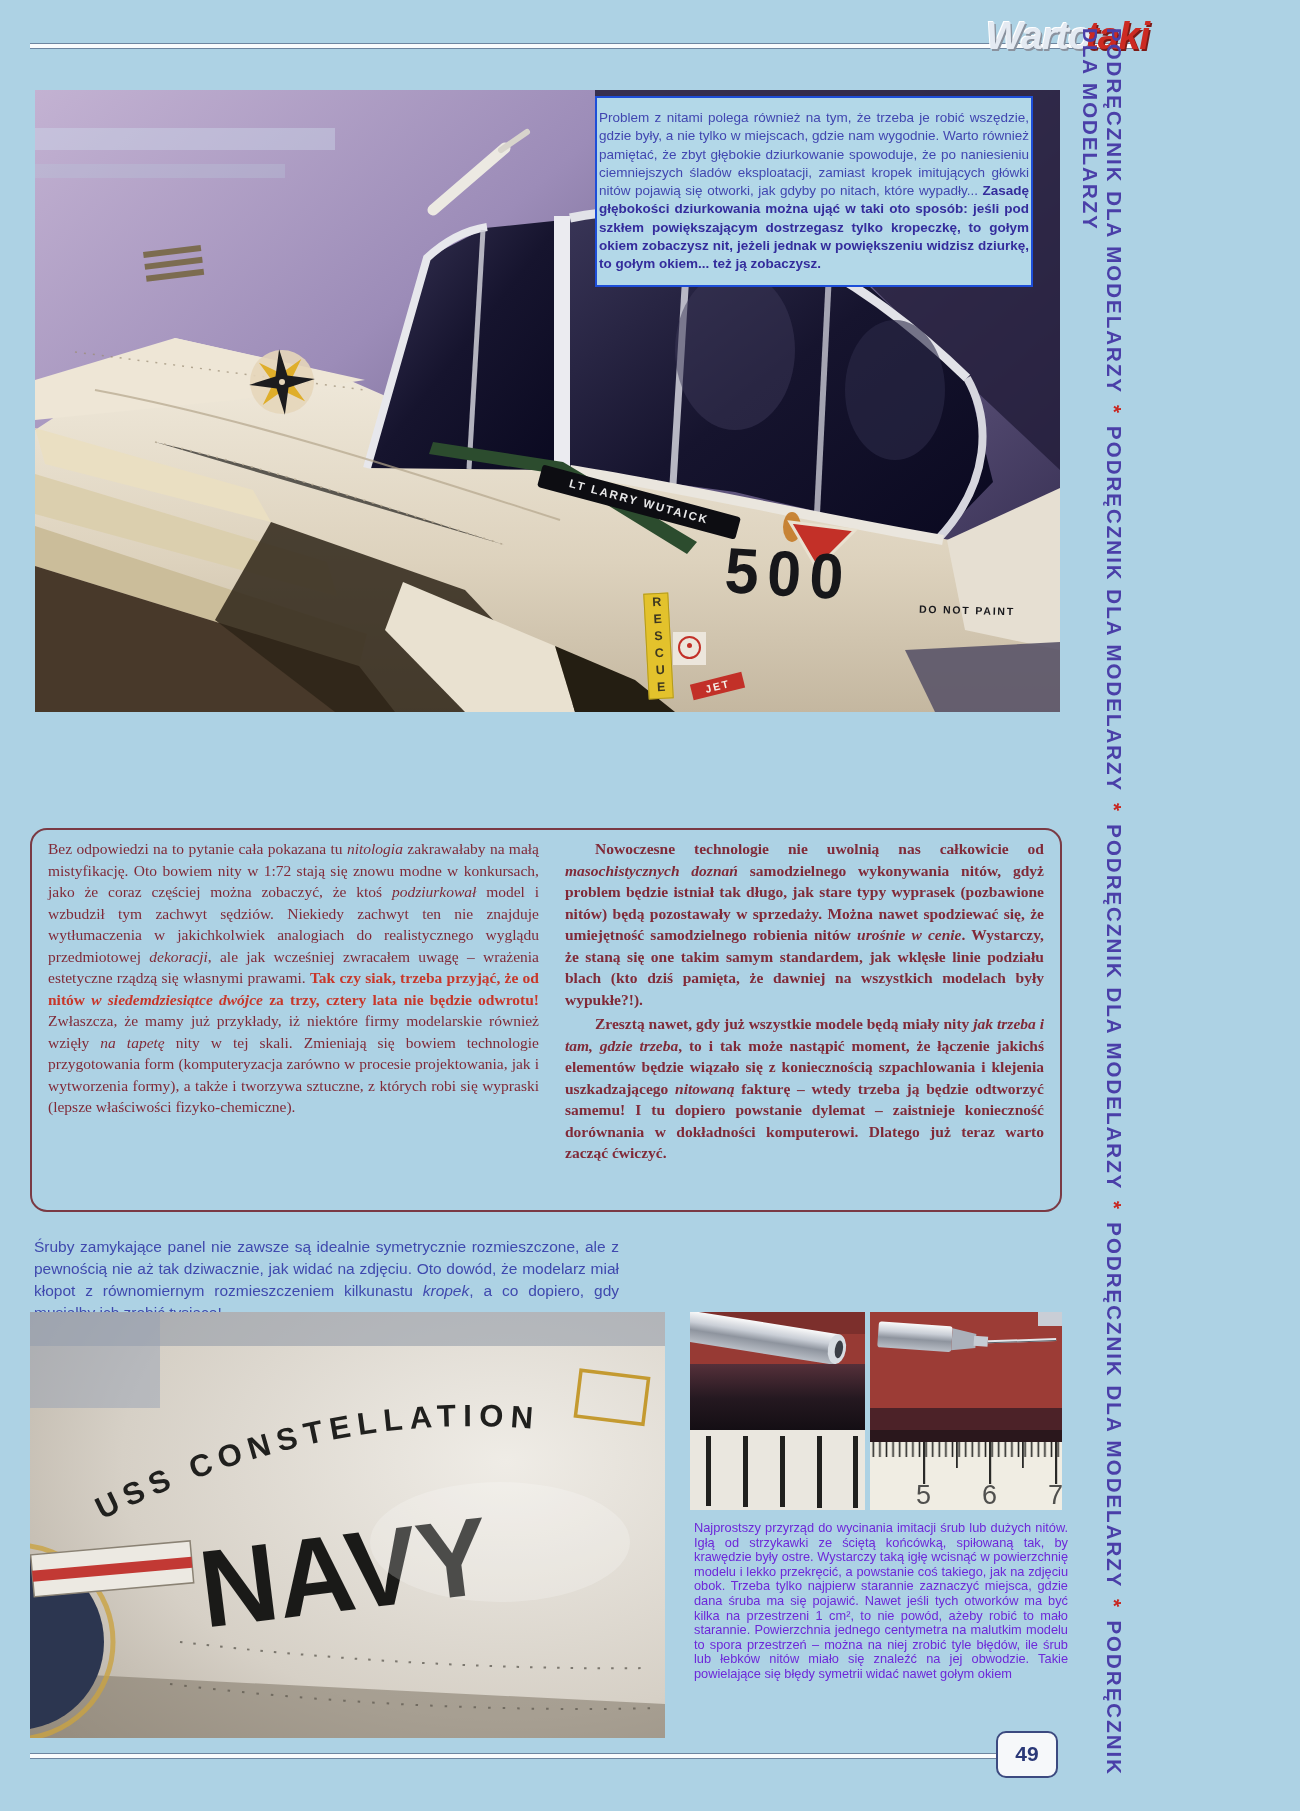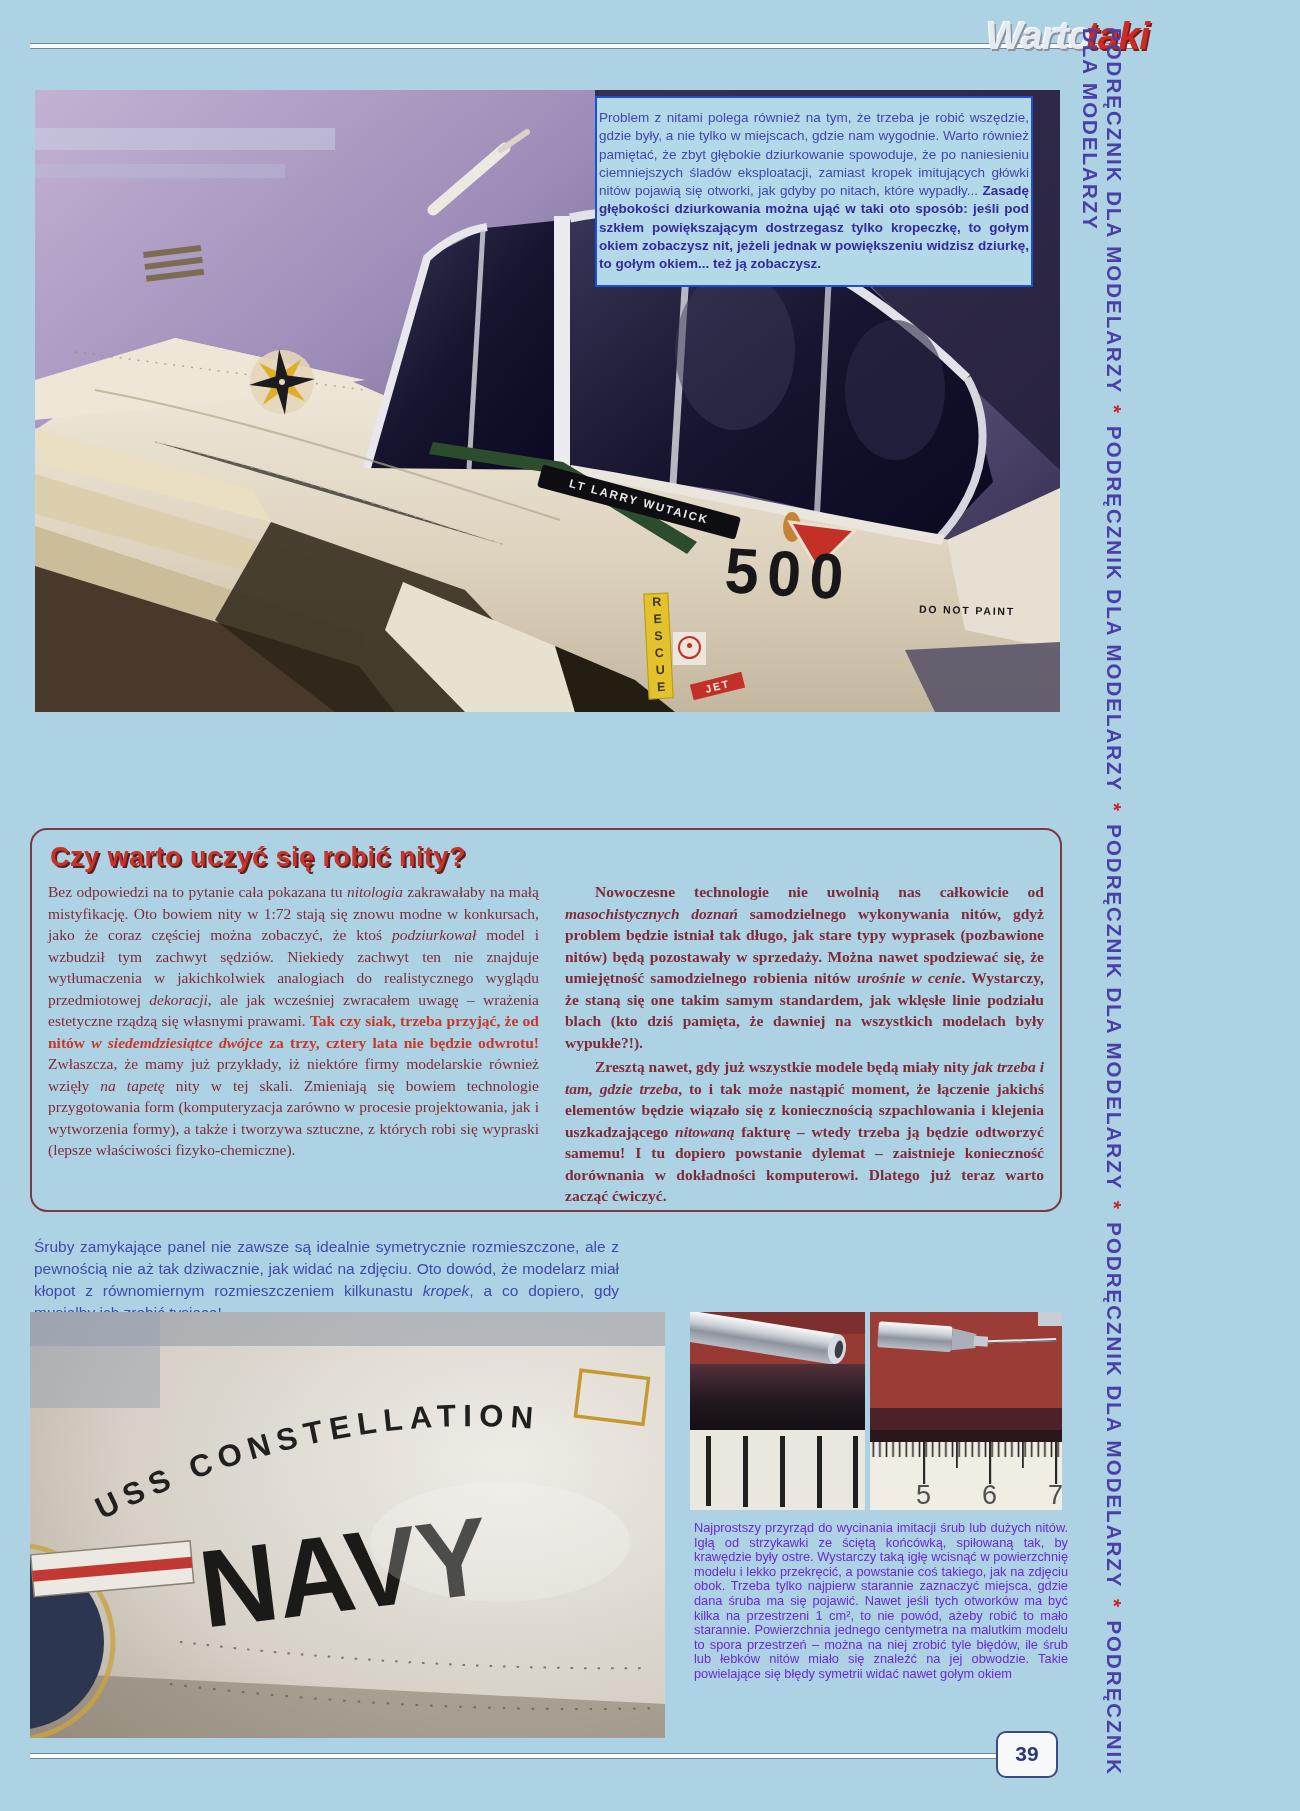--- a/index.html
+++ b/index.html
@@ -170,21 +170,20 @@
     <div class="decal dnp">DO NOT PAINT</div>
     <div class="decal rescue">RESCUE</div>
     <div class="marker">
         <span class="dot"></span>
       </div>
     <div class="decal jet">JET</div>
     <div class="intro"><span>Problem z nitami polega również na tym, że trzeba je robić wszędzie, gdzie były, a nie tylko w miejscach, gdzie nam wygodnie. Warto również pamiętać, że zbyt głębokie dziurkowanie spowoduje, że po naniesieniu ciemniejszych śladów eksploatacji, zamiast kropek imitujących główki nitów pojawią się otworki, jak gdyby po nitach, które wypadły... </span><b>Zasadę głębokości dziurkowania można ująć w taki oto sposób: jeśli pod szkłem powiększającym dostrzegasz tylko kropeczkę, to gołym okiem zobaczysz nit, jeżeli jednak w powiększeniu widzisz dziurkę, to gołym okiem... też ją zobaczysz.</b></div>
   </div>
 
   <div class="article">
-    <h1 class="headline">Czy warto uczyć się robić nity?</h1>
     <div class="cols">
       <p class="col"><span>Bez odpowiedzi na to pytanie cała pokazana tu </span><i>nitologia</i><span> zakrawałaby na małą mistyfikację. Oto bowiem nity w 1:72 stają się znowu modne w konkursach, jako że coraz częściej można zobaczyć, że ktoś </span><i>podziurkował</i><span> model i wzbudził tym zachwyt sędziów. Niekiedy zachwyt ten nie znajduje wytłumaczenia w jakichkolwiek analogiach do realistycznego wyglądu przedmiotowej </span><i>dekoracji</i><span>, ale jak wcześniej zwracałem uwagę – wrażenia estetyczne rządzą się własnymi prawami. </span><span class="red">Tak czy siak, trzeba przyjąć, że od nitów </span><span class="red"><i>w siedemdziesiątce dwójce</i></span><span class="red"> za trzy, cztery lata nie będzie odwrotu!</span><span> Zwłaszcza, że mamy już przykłady, iż niektóre firmy modelarskie również wzięły </span><i>na tapetę</i><span> nity w tej skali. Zmieniają się bowiem technologie przygotowania form (komputeryzacja zarówno w procesie projektowania, jak i wytworzenia formy), a także i tworzywa sztuczne, z których robi się wypraski (lepsze właściwości fizyko-chemiczne).</span></p>
       <div class="col">
         <p><span>Nowoczesne technologie nie uwolnią nas całkowicie od </span><i>masochistycznych doznań</i><span> samodzielnego wykonywania nitów, gdyż problem będzie istniał tak długo, jak stare typy wyprasek (pozbawione nitów) będą pozostawały w sprzedaży. Można nawet spodziewać się, że umiejętność samodzielnego robienia nitów </span><i>urośnie w cenie</i><span>. Wystarczy, że staną się one takim samym standardem, jak wklęsłe linie podziału blach (kto dziś pamięta, że dawniej na wszystkich modelach były wypukłe?!).</span></p>
         <p><span>Zresztą nawet, gdy już wszystkie modele będą miały nity </span><i>jak trzeba i tam, gdzie trzeba</i><span>, to i tak może nastąpić moment, że łączenie jakichś elementów będzie wiązało się z koniecznością szpachlowania i klejenia uszkadzającego </span><i>nitowaną</i><span> fakturę – wtedy trzeba ją będzie odtworzyć samemu! I tu dopiero powstanie dylemat – zaistnieje konieczność dorównania w dokładności komputerowi. Dlatego już teraz warto zacząć ćwiczyć.</span></p>
       </div>
     </div>
   </div>
 
   <p class="cap cap1"><span>Śruby zamykające panel nie zawsze są idealnie symetrycznie rozmieszczone, ale z pewnością nie aż tak dziwacznie, jak widać na zdjęciu. Oto dowód, że modelarz miał kłopot z równomiernym rozmieszczeniem kilkunastu </span><i>kropek</i><span>, a co dopiero, gdy musiałby ich zrobić tysiące!</span></p>
@@ -285,15 +284,15 @@
       <rect x="152" y="130" width="1.8" height="26" fill="#2a2a28"></rect>
       <text x="46" y="192" font-size="27" fill="#50504e" font-family="Liberation Sans, sans-serif">5</text>
       <text x="112" y="192" font-size="27" fill="#50504e" font-family="Liberation Sans, sans-serif">6</text>
       <text x="178" y="192" font-size="27" fill="#50504e" font-family="Liberation Sans, sans-serif">7</text>
     </svg>
   </div>
 
   <p class="cap cap2"><span>Najprostszy przyrząd do wycinania imitacji śrub lub dużych nitów. Igłą od strzykawki ze ściętą końcówką, spiłowaną tak, by krawędzie były ostre. Wystarczy taką igłę wcisnąć w powierzchnię modelu i lekko przekręcić, a powstanie coś takiego, jak na zdjęciu obok. Trzeba tylko najpierw starannie zaznaczyć miejsca, gdzie dana śruba ma się pojawić. Nawet jeśli tych otworków ma być kilka na przestrzeni 1 cm², to nie powód, ażeby robić to mało starannie. Powierzchnia jednego centymetra na malutkim modelu to spora przestrzeń – można na niej zrobić tyle błędów, ile śrub lub łebków nitów miało się znaleźć na jej obwodzie. Takie powielające się błędy symetrii widać nawet gołym okiem</span></p>
 
   <div class="rule rule-bottom"></div>
-  <div class="pageno"><span>39</span></div>
+  <div class="pageno"><span>49</span></div>
 
 </div>
 
 </body></html>

